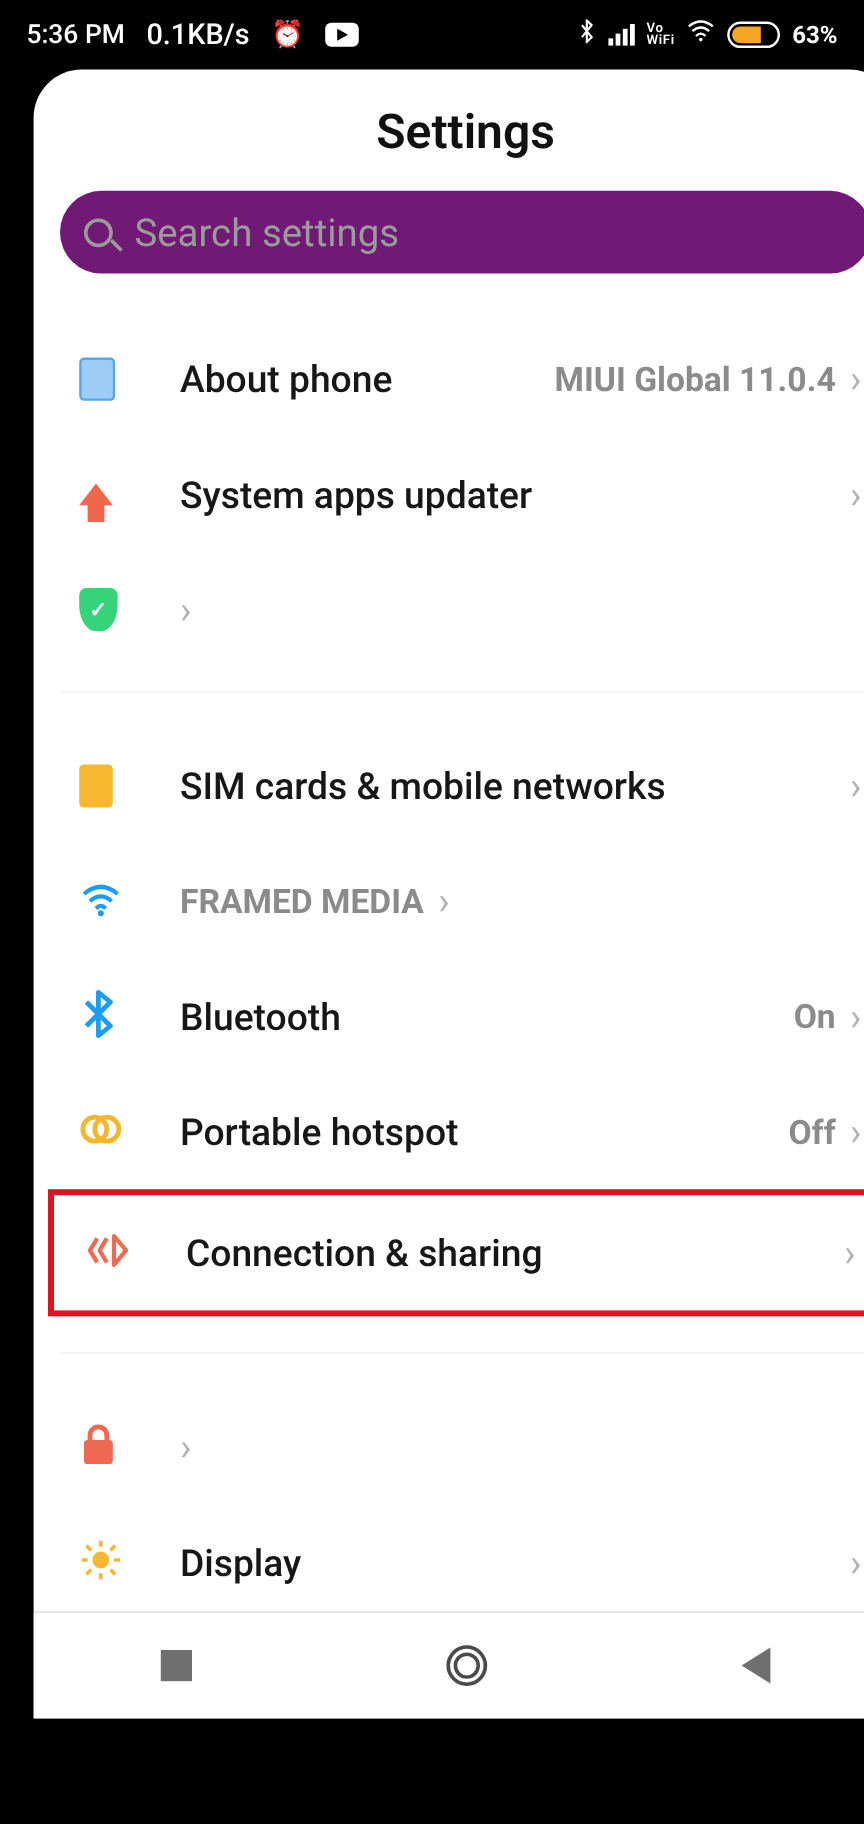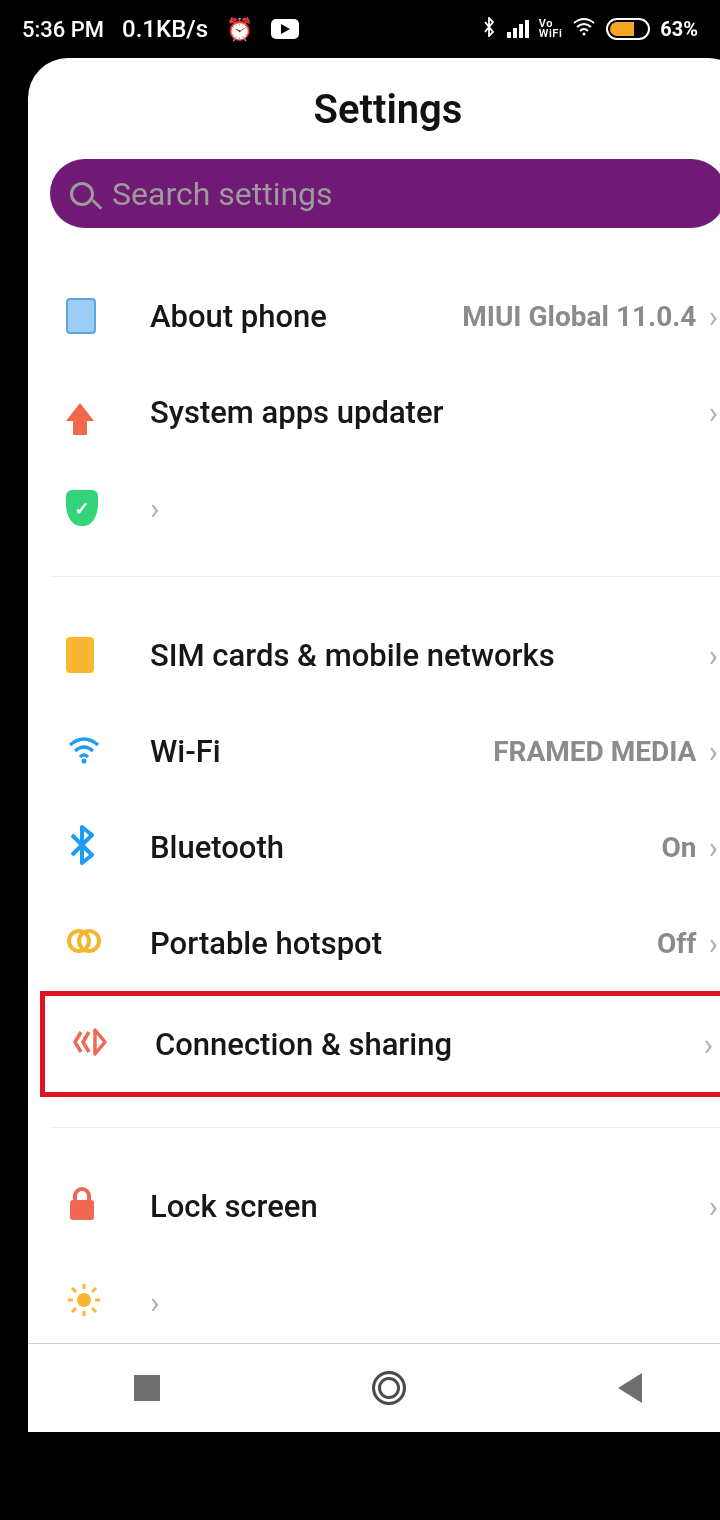--- a/index.html
+++ b/index.html
@@ -192,21 +192,20 @@
 
     <div class="row">
       <div class="icon-slot">
         <span>
           <svg width="36" height="36" viewBox="0 0 36 36">
               <path d="M4 14 Q18 2 32 14 M9 20 Q18 12 27 20 M14 26 Q18 22 22 26" fill="none" stroke="#1e9cf3" stroke-width="3.5"></path>
               <circle cx="18" cy="30" r="2.5" fill="#1e9cf3"></circle>
             </svg>
         </span>
       </div>
-      <div class="label">Wi-Fi</div>
       <div class="value">FRAMED MEDIA</div>
       <div class="chevron">›</div>
     </div>
 
     <div class="row">
       <div class="icon-slot">
         <span>
           <svg width="32" height="40" viewBox="0 0 32 40">
               <path d="M6 10 L26 30 L16 38 L16 2 L26 10 L6 30" fill="none" stroke="#1e9cf3" stroke-width="4" stroke-linejoin="round"></path>
             </svg>
@@ -249,21 +248,20 @@
 
     <div class="row">
       <div class="icon-slot">
         <span>
           <svg width="32" height="36" viewBox="0 0 32 36">
               <rect x="4" y="14" width="24" height="20" rx="3" fill="#ef6851"></rect>
               <path d="M9 14 v-4 a7 7 0 0 1 14 0 v4" fill="none" stroke="#ef6851" stroke-width="4"></path>
             </svg>
         </span>
       </div>
-      <div class="label">Lock screen</div>
       <div class="chevron">›</div>
     </div>
 
     <div class="row">
       <div class="icon-slot">
         <span>
           <svg width="36" height="36" viewBox="0 0 36 36">
               <circle cx="18" cy="18" r="7" fill="#f7b731"></circle>
               <g stroke="#f7b731" stroke-width="3">
                 <line x1="18" y1="2" x2="18" y2="7"></line>
@@ -271,20 +269,21 @@
                 <line x1="2" y1="18" x2="7" y2="18"></line>
                 <line x1="29" y1="18" x2="34" y2="18"></line>
                 <line x1="6" y1="6" x2="10" y2="10"></line>
                 <line x1="26" y1="26" x2="30" y2="30"></line>
                 <line x1="26" y1="10" x2="30" y2="6"></line>
                 <line x1="6" y1="30" x2="10" y2="26"></line>
               </g>
             </svg>
         </span>
       </div>
+      <div class="label">Display</div>
       <div class="chevron">›</div>
     </div>
 
     <div class="row">
       <div class="icon-slot">
         <span>
           <svg width="36" height="36" viewBox="0 0 36 36">
               <path d="M4 14 h6 l10 -8 v24 l-10 -8 h-6 z" fill="#34c66f"></path>
               <path d="M25 12 q6 6 0 12" fill="none" stroke="#34c66f" stroke-width="3"></path>
             </svg>

